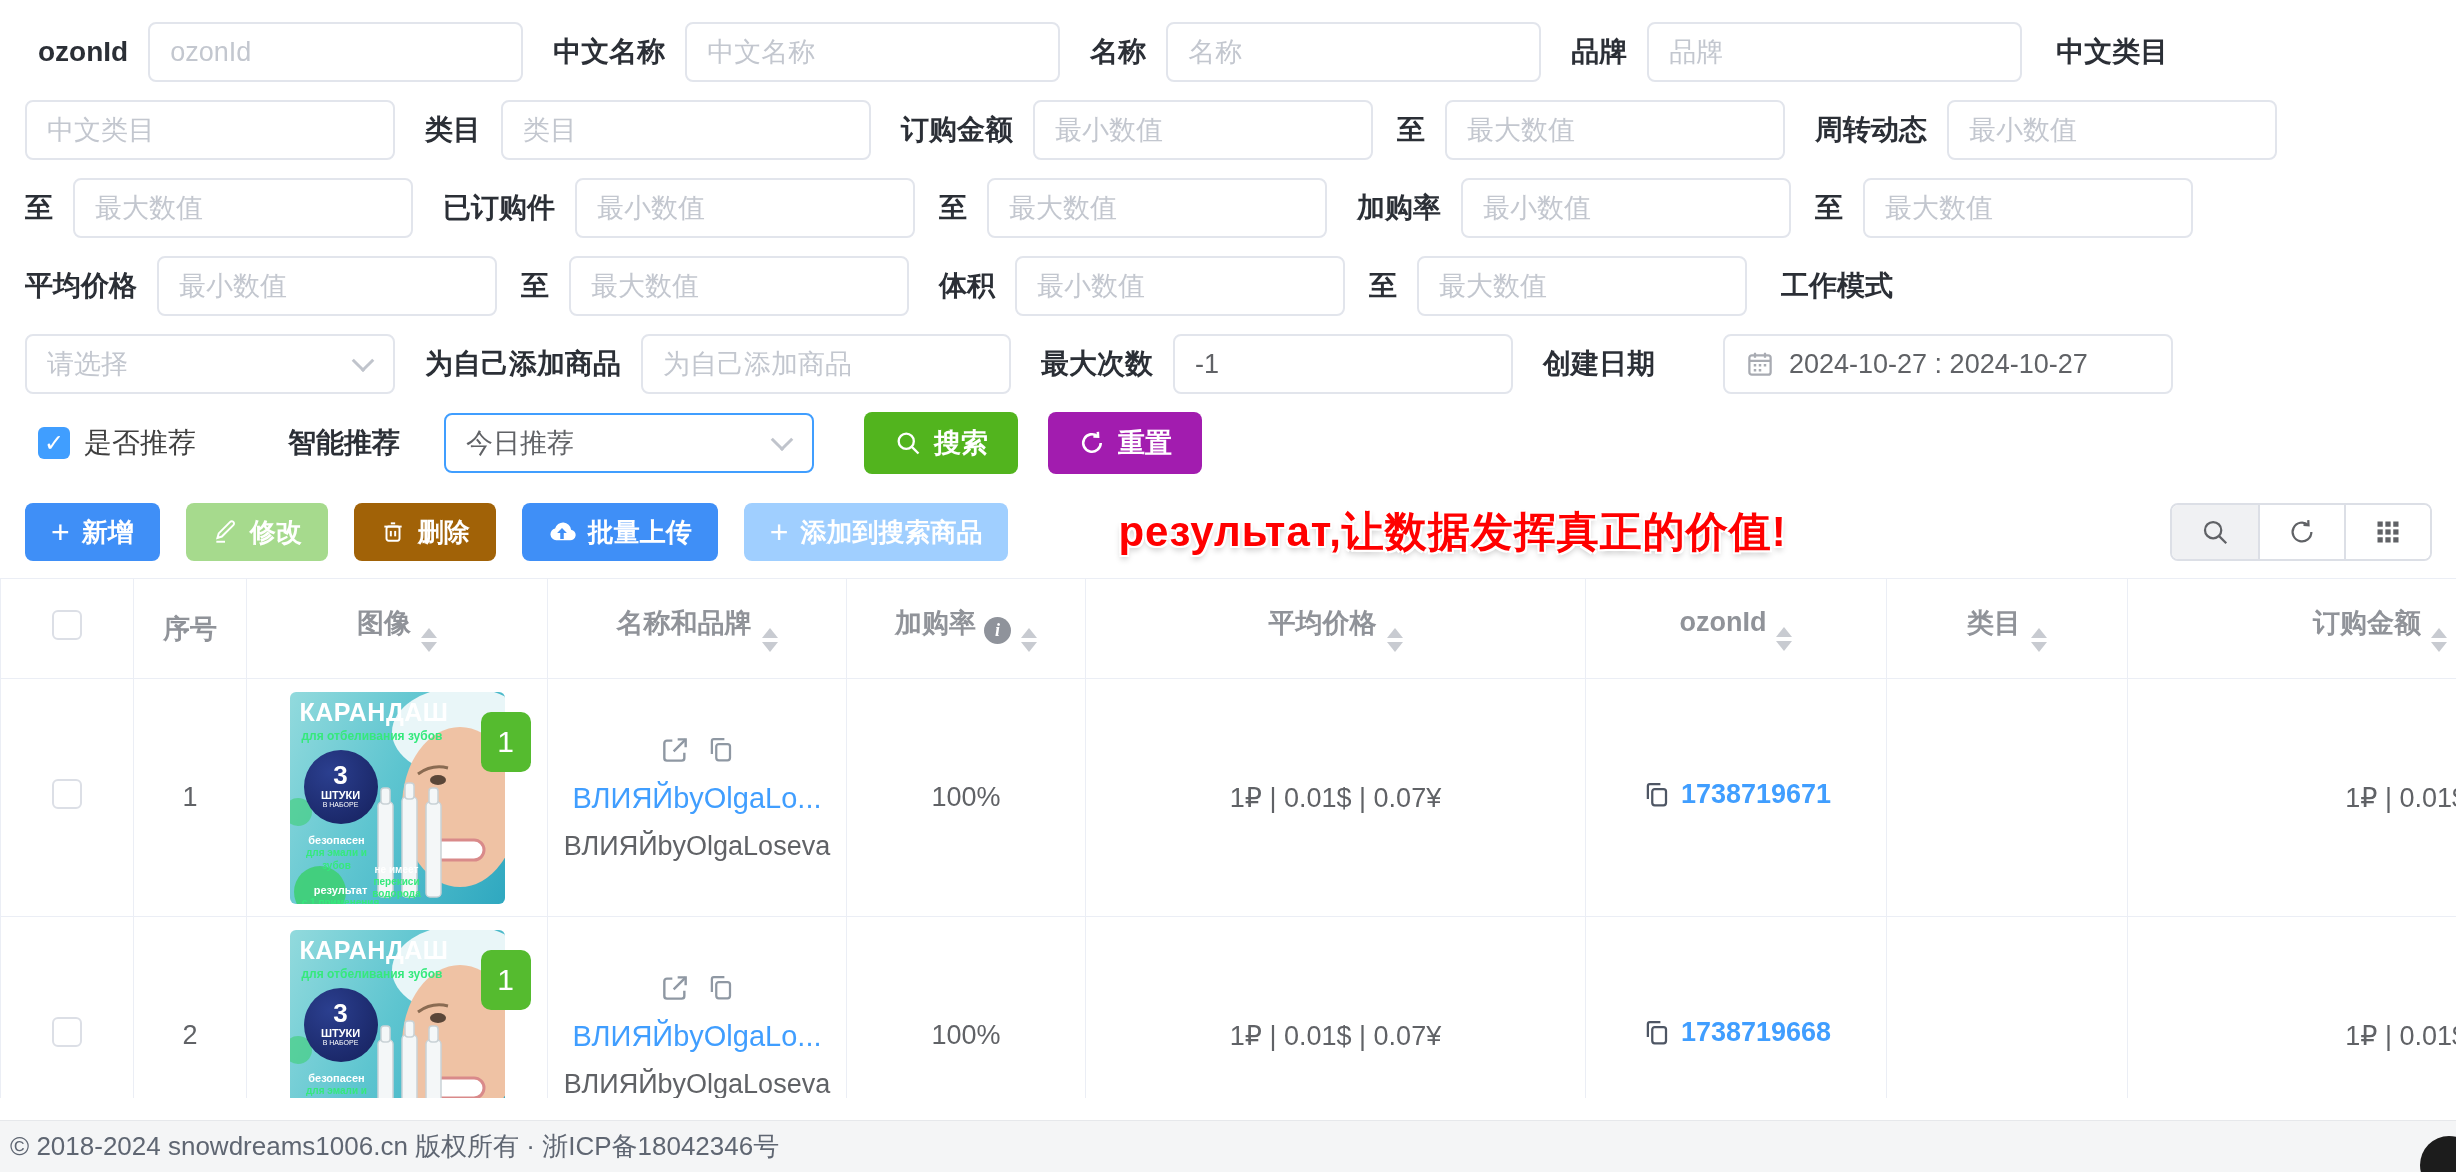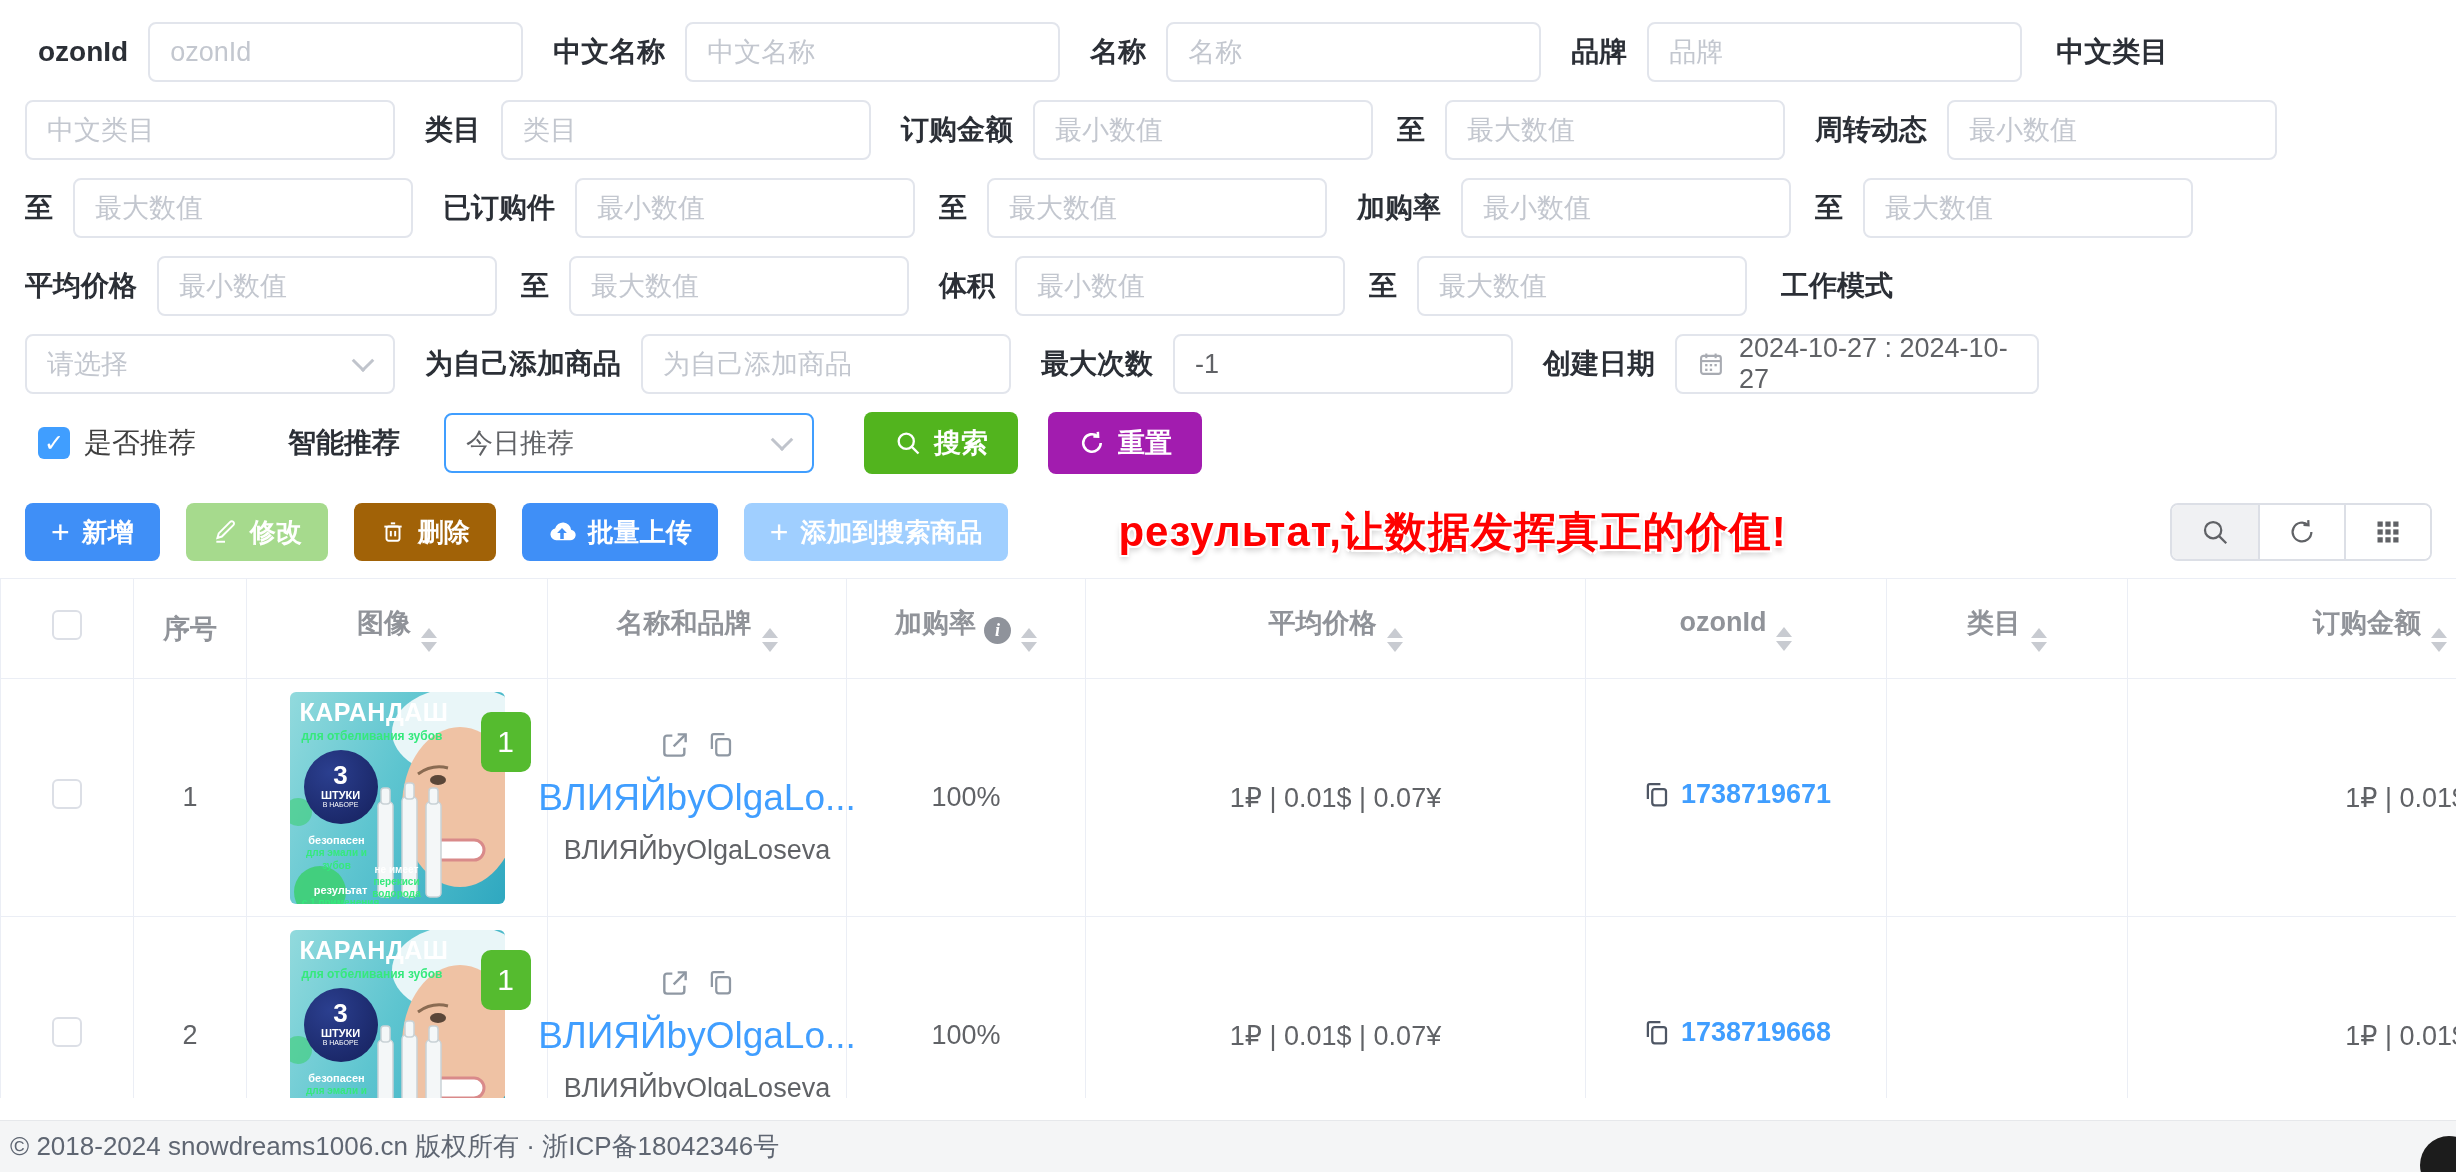--- a/index.html
+++ b/index.html
@@ -10,21 +10,21 @@
   
   .filters { padding-top:22px; }
   .frow { display:flex; align-items:center; margin-bottom:18px; }
   .frow.r1 { padding-left:38px; }
   .frow.rx { padding-left:25px; }
   .flabel { font-size:28px; font-weight:700; color:#2b2f36; white-space:nowrap; margin-right:20px; }
   .ml30 { margin-left:30px; } .ml24 { margin-left:24px; } .ml34 { margin-left:34px; } .ml60 { margin-left:92px; } .ml50 { margin-left:50px; }
   .finput { height:60px; border:2px solid #e2e5ec; border-radius:8px; font-size:27px; color:#606266;
             padding:0 20px; background:#fff; outline:none; font-family:inherit; }
   .finput::placeholder { color:#c3c7cf; }
-  .w375 { width:375px; } .w370 { width:370px; } .w340 { width:340px; } .w330 { width:330px; } .w450 { width:364px; }
+  .w375 { width:375px; } .w370 { width:370px; } .w340 { width:340px; } .w330 { width:330px; } .w450 { width:450px;margin-left:48px; }
   .fselect { position:relative; height:60px; border:2px solid #e2e5ec; border-radius:8px; background:#fff;
              display:flex; align-items:center; padding:0 52px 0 20px; font-size:27px; color:#c3c7cf; cursor:pointer; }
   .fselect.filled { color:#606266; border-color:#409eff; }
   .chevron { position:absolute; right:22px; top:50%; width:16px; height:16px; border-right:3px solid #c0c4cc;
              border-bottom:3px solid #c0c4cc; transform:translateY(-70%) rotate(45deg); }
   .fdate { height:60px; border:2px solid #e2e5ec; border-radius:8px; background:#fff; display:flex; align-items:center;
            gap:14px; padding:0 20px; font-size:27px; color:#606266; cursor:pointer; }
   .cb { width:32px; height:32px; border-radius:6px; background:#409eff; color:#fff; display:inline-flex;
         align-items:center; justify-content:center; font-size:24px; cursor:pointer; }
   .cb-label { font-size:28px; color:#404040; margin-left:14px; font-weight:500; }
@@ -62,21 +62,21 @@
   .sorts i { display:block; width:0; height:0; border-left:8px solid transparent; border-right:8px solid transparent; }
   .sorts .up { border-bottom:10px solid #c8cbd1; margin-bottom:4px; }
   .sorts .dn { border-top:10px solid #c8cbd1; }
   .info-i { display:inline-flex; align-items:center; justify-content:center; width:27px; height:27px; border-radius:50%;
             background:#8f939b; color:#fff; font-size:18px; font-style:italic; font-weight:700;
             font-family:"Liberation Serif",serif; margin-left:8px; vertical-align:-4px; }
   .rowcb { width:30px; height:30px; border:2px solid #dcdfe6; border-radius:6px; background:#fff; display:inline-block; cursor:pointer; }
   .link { color:#409eff; text-decoration:none; cursor:pointer; }
   .name-cell { display:flex; flex-direction:column; align-items:center; gap:16px; }
   .name-icons { display:flex; gap:14px; }
-  .name-link { font-size:37px; }
+  .name-link { font-size:29px; }
   .brand-name { color:#606266; font-size:27px; }
   .ozon-cell { display:inline-flex; align-items:center; gap:10px;font-weight:bold; }
 
   
   .prod-wrap { position:relative; width:215px; margin:0 auto; }
   .prod { position:relative; width:215px; height:212px; border-radius:6px; overflow:hidden;
           background:linear-gradient(115deg,#92dadd 0%,#5ec5d0 45%,#2fa8c0 100%); cursor:pointer; }
   .prod svg { position:absolute; inset:0; }
   .pi-t { position:absolute; left:10px; top:6px; color:#fff; font-weight:800; font-size:25px; letter-spacing:.5px; }
   .pi-s { position:absolute; left:12px; top:37px; color:#35e97c; font-size:12px; font-weight:700; }

